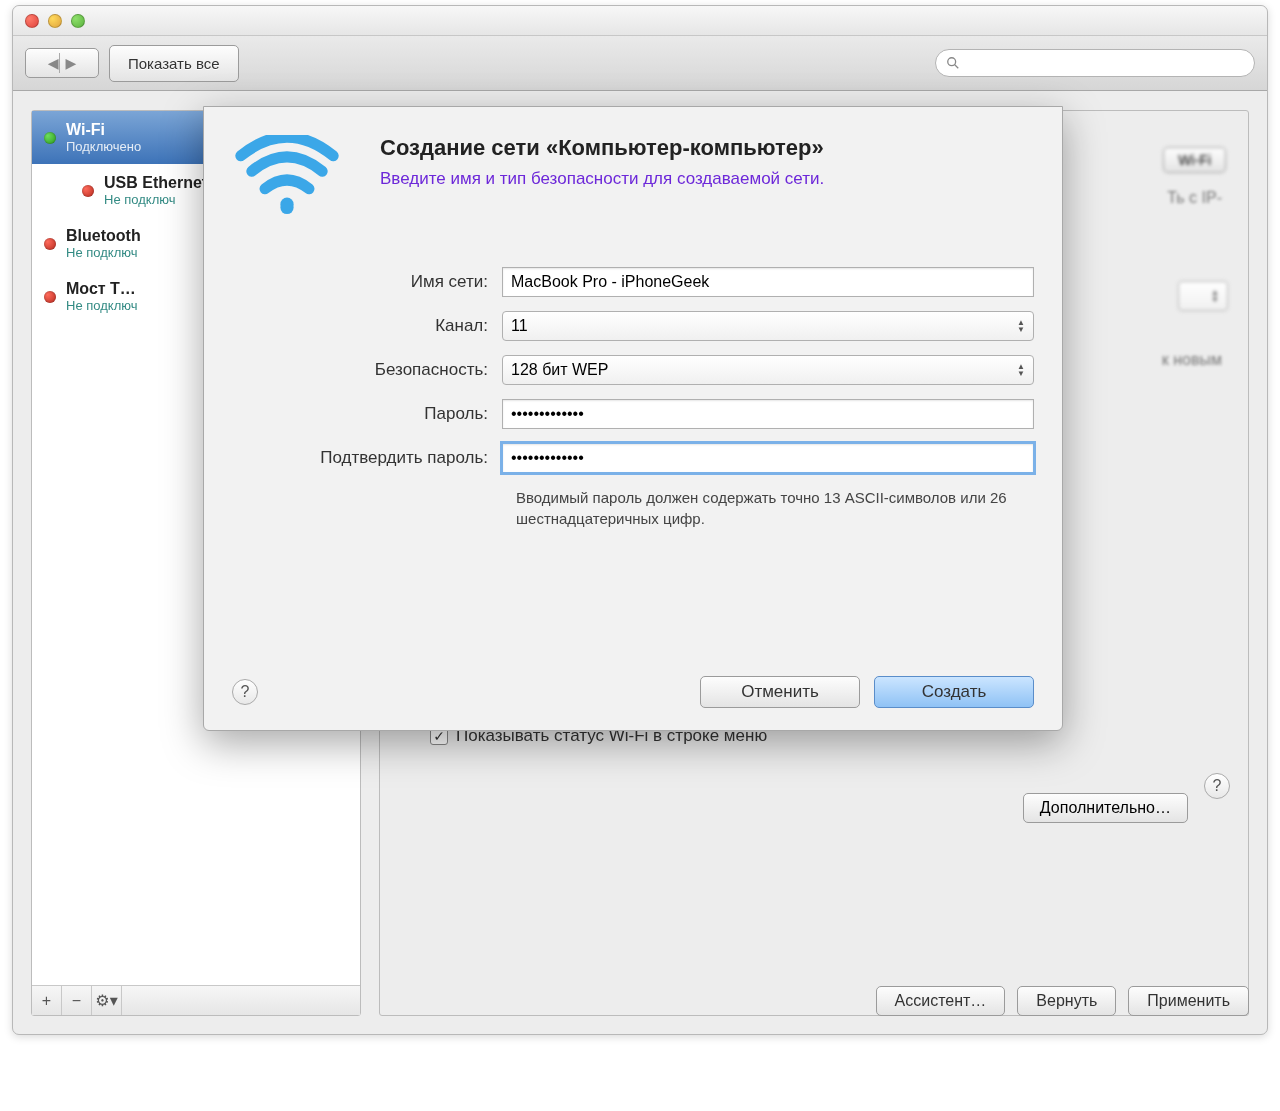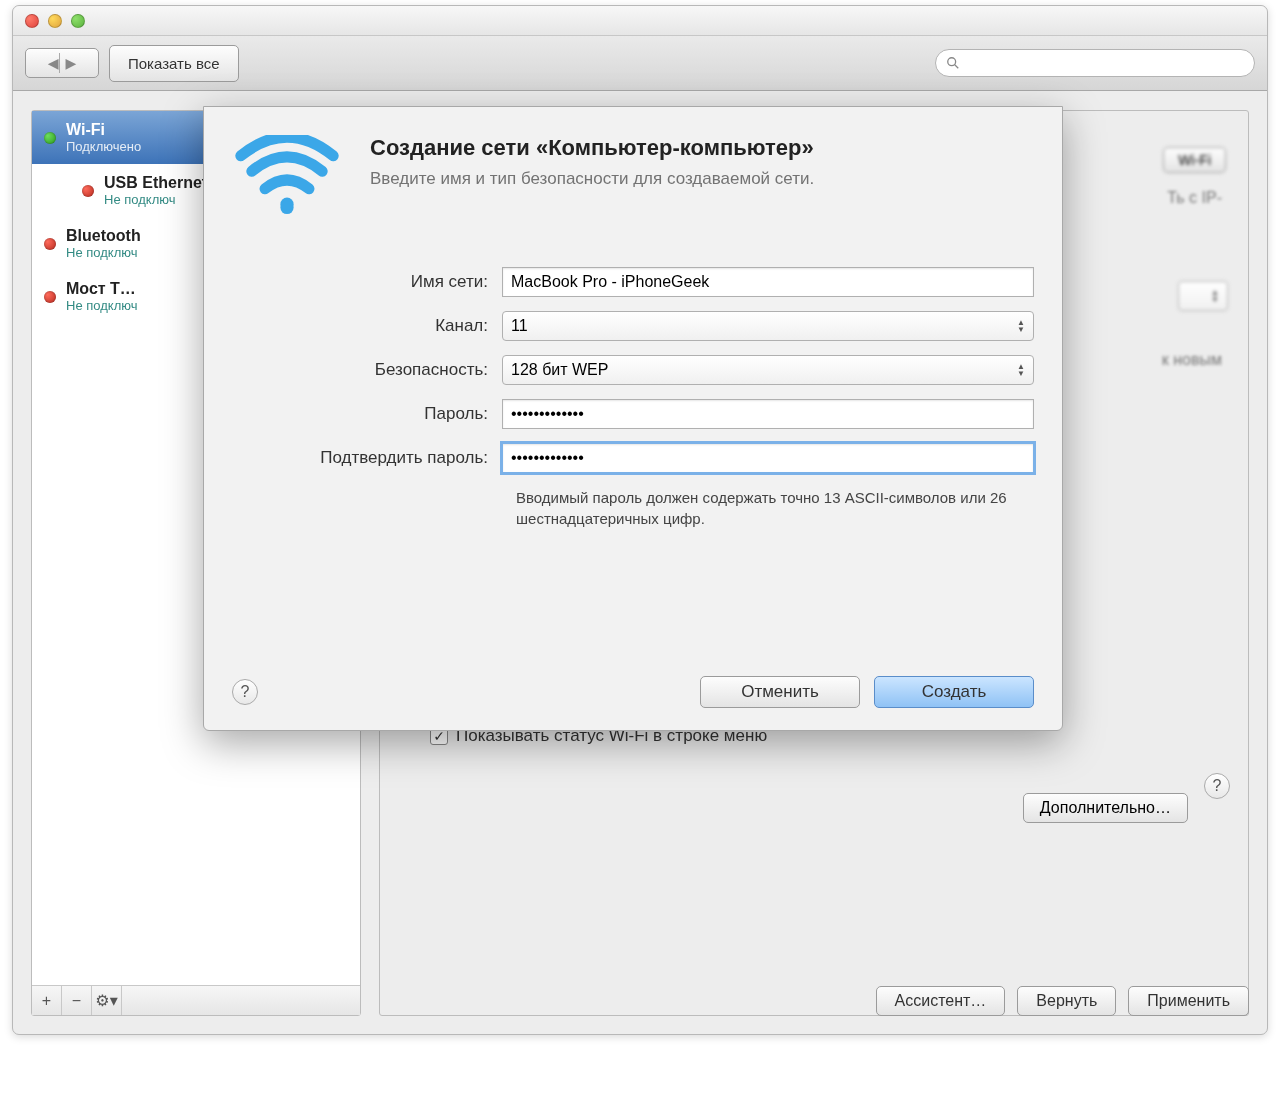--- a/index.html
+++ b/index.html
@@ -100,24 +100,24 @@
   height:30px; padding:4px 18px; border:1px solid #9b9b9b; border-radius:5px;
   background:linear-gradient(#fdfdfd,#e4e4e4); font-size:16px; color:#333;
 }
 
 .sheet{
   position:absolute; left:190px; top:100px; width:860px; height:625px;
   background:#f2f2f2; border:1px solid #a8a8a8; border-radius:0 0 6px 6px;
   box-shadow:0 12px 40px rgba(0,0,0,0.35);
   padding:28px 28px 24px 28px;
 }
-.sheet-head{display:flex; gap:28px; align-items:flex-start;}
+.sheet-head{display:flex; gap:38px; align-items:flex-start;}
 .wifi-icon svg{width:110px;height:90px;}
 .sheet-title{font-size:22px; font-weight:bold; color:#222; margin-bottom:8px;}
-.sheet-sub{font-size:17px; color:#737373;}
+.sheet-sub{font-size:17px; color:#6d28d9;}
 .form{margin-top:38px;}
 .frow{display:flex; align-items:center; margin-bottom:14px;}
 .flabel{width:270px; text-align:right; padding-right:14px; font-size:17px; color:#333;}
 .finput{
   flex:1; height:30px; border:1px solid #b0b0b0; background:#fff; padding:0 8px; font-size:16px;
   box-shadow:inset 0 1px 2px rgba(0,0,0,0.1);
 }
 .finput.focused{outline:3px solid #7bb1e8; outline-offset:-1px;}
 .fselect{
   flex:1; height:30px; border:1px solid #b0b0b0; background:linear-gradient(#fff,#f0f0f0);

